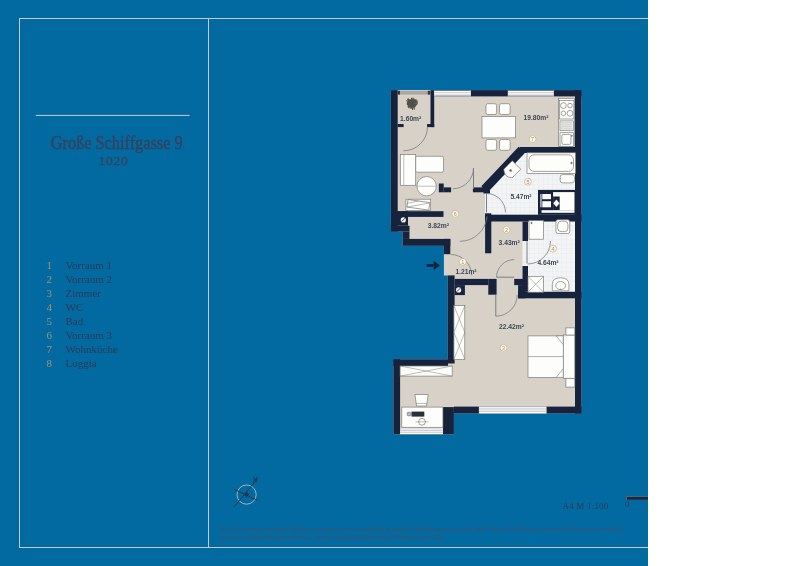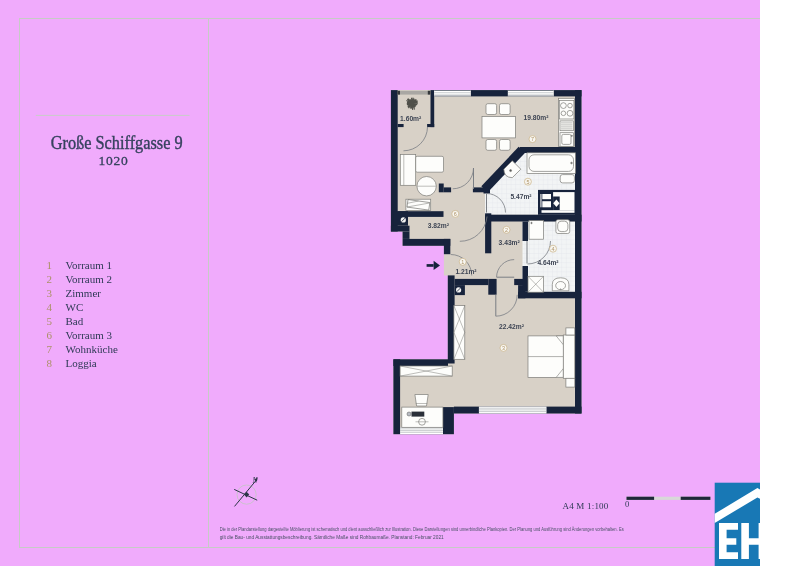--- a/index.html
+++ b/index.html
@@ -1,16 +1,16 @@
 <!DOCTYPE html>
 <html><head>
 <meta charset="utf-8">
 <style>
   html,body{margin:0;padding:0;background:#ffffff;}
-  #page{position:relative;width:760px;height:566px;background:#f0abfc;overflow:hidden;}
+  #page{position:relative;width:648px;height:566px;background:#0369a1;overflow:hidden;}
   svg{position:absolute;left:0;top:0;}
   text{font-family:"Liberation Sans",sans-serif;}
   .ser{font-family:"Liberation Serif",serif;}
 </style>
 </head>
 <body>
 <div id="page">
 <svg width="800" height="566" viewBox="0 0 800 566">
 <defs>
 <pattern id="tile" width="4.6" height="4.6" patternUnits="userSpaceOnUse">

